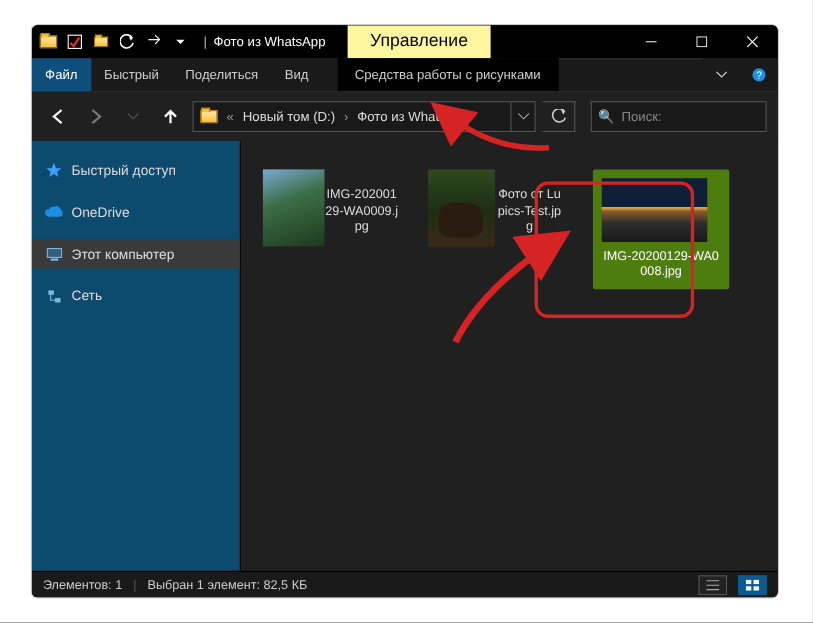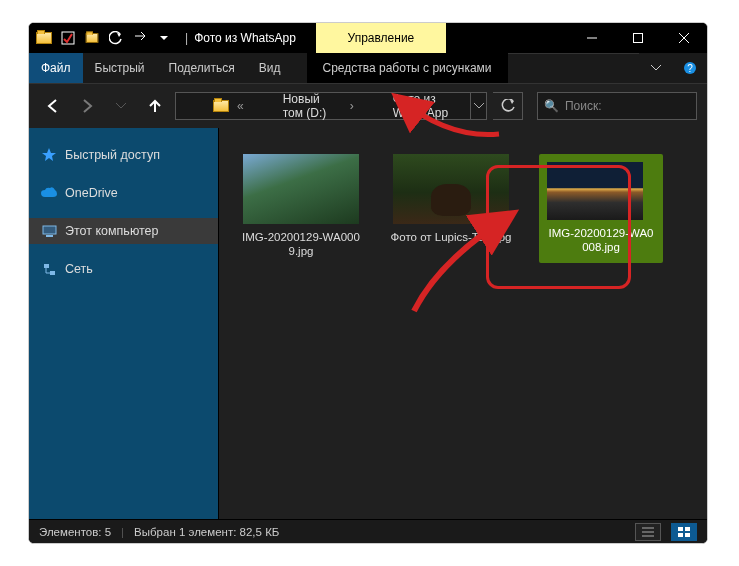--- a/index.html
+++ b/index.html
@@ -8,57 +8,57 @@
   .window { position: absolute; inset: 0; background: #1a1a1a; display: flex; flex-direction: column; }
 
   
   .titlebar { height: 30px; background: #000; display: flex; align-items: stretch; color: #fff; font-size: 12px; }
   .titlebar .qat { display: flex; align-items: center; padding-left: 4px; gap: 2px; }
   .qat-btn { width: 22px; height: 22px; display:flex;align-items:center;justify-content:center; }
   .folder-glyph { width: 16px; height: 12px; background: linear-gradient(#ffe9a6,#f5c13d); border:1px solid #b4830c; position: relative; }
   .folder-glyph::before{content:"";position:absolute;top:-3px;left:0;width:6px;height:3px;background:#f5c13d;border:1px solid #b4830c;border-bottom:none;}
   .titlebar .title-text { display:flex; align-items:center; padding: 0 10px; gap:6px;}
   .titlebar .spacer { flex:1; }
-  .ribbon-context { display:flex; align-items:center; justify-content:center; background: #fff79f; color:#000; font-size:12px; width:130px; margin-left: 10px;}
+  .ribbon-context { display:flex; align-items:center; justify-content:center; background: #fff79f; color:#000; font-size:16px; width:130px; margin-left: 10px;}
   .winctrl { width: 46px; display:flex;align-items:center;justify-content:center;}
   .winctrl svg { stroke:#fff; }
 
   
   .ribbon { height: 30px; background: #1a1a1a; display:flex; align-items: stretch; font-size:12px; color:#ccc;}
   .ribbon .tab { padding: 0 12px; display:flex;align-items:center; }
   .ribbon .tab.file { background:#0f4d7a; color:#fff; }
   .ribbon .context-tab { background:#000; color:#ccc; padding:0 16px; display:flex;align-items:center; margin-left: 14px;}
   .ribbon .spacer{flex:1;border-top:1px solid #333;}
   .ribbon .help{width:34px;display:flex;align-items:center;justify-content:center;}
   .ribbon .expand{width:34px;display:flex;align-items:center;justify-content:center;}
 
   .separator { height:1px; background:#333;}
 
   
   .addressrow { height: 44px; display:flex; align-items:center; padding:0 10px; background:#202020; gap:6px;}
   .nav-btn { width:28px; height:28px; display:flex;align-items:center;justify-content:center; }
   .nav-btn.disabled svg { opacity:.4;}
   .addrbar { flex:1; height:28px; border:1px solid #555; background:#191919; display:flex; align-items:center; font-size:12px; color:#ddd; }
-  .addrbar .seg { padding:0 6px; display:flex;align-items:center; gap:6px; height: 100%; margin-left: 31px;}
+  .addrbar .seg { padding:0 6px; display:flex;align-items:center; gap:6px; height: 100%;}
   .addrbar .sep { color:#999; padding:0 2px;}
   .addrbar .filler{flex:1;}
   .addrbar .drop{ width:22px; display:flex;align-items:center;justify-content:center;border-left:1px solid #555;height:100%;}
   .refresh-btn{width:30px;height:28px;border:1px solid #555;border-left:none;display:flex;align-items:center;justify-content:center;}
   .searchbox{width:160px;height:28px;border:1px solid #555;background:#191919;display:flex;align-items:center;padding:0 6px;color:#888;font-size:12px;gap:6px;margin-left:8px;}
 
   
   .body { flex:1; display:flex; background:#202020; }
   .sidebar { width:190px; background:#0c4a6e; border-right:1px solid #000; padding-top:14px; font-size:12.5px; color:#ddd;}
   .side-item { display:flex; align-items:center; padding:5px 12px; gap:8px;}
   .side-item.selected { background:#3a3a3a;}
   .side-icon { width:16px; height:16px; display:flex;align-items:center;justify-content:center;}
   .side-gap{height:12px;}
   .content { flex:1; background:#202020; padding:26px 20px; display:flex; gap:26px; align-items:flex-start;}
 
-  .file-item { width:124px; display:flex; flex-direction:column; align-items:center; font-size:11.5px; color:#ddd; text-align:center; }
+  .file-item { width:124px; display:flex; align-items:center; font-size:11.5px; color:#ddd; text-align:center; }
   .thumb { width:116px; height:70px; margin-bottom:6px; position:relative; display:flex;align-items:center;justify-content:center;}
   .thumb.river { background: linear-gradient(160deg,#7aa9d4 0%, #3c6e46 40%, #1d3a1f 100%);}
   .thumb.bear  { background: linear-gradient(180deg,#2e4a1e 0%, #1d2e14 55%, #3b2817 100%); }
   .thumb.bear::after{content:"";position:absolute;width:40px;height:32px;background:#2a1c10;border-radius:40% 40% 30% 30%;bottom:8px;}
   .thumb.road  { width:96px; height:58px; background: linear-gradient(180deg,#0f1f36 0%, #0f1f36 45%, #e6b24a 46%, #8c5a28 52%, #2e2e2e 70%, #1a1a1a 100%); }
   .file-item.selected .thumb-wrap{ background:#4d7c0f; padding:8px; border-radius:2px;}
   .file-item.selected .cap{color:#fff;}
 
   .highlight-ring{position:absolute; border:3px solid #d62424; border-radius:12px; pointer-events:none;}
   .ring-file{ left:457px; top:142px; width:145px; height:124px; }
@@ -259,21 +259,21 @@
       <div class="file-item selected">
         <div class="thumb-wrap">
               <div class="thumb road"></div>
         <div class="cap">IMG-20200129-WA0008.jpg</div>
             </div>
       </div>
     </div>
   </div>
 
   <div class="status">
-    <span>Элементов: 5</span>
+    <span>Элементов: 1</span>
     <span style="color:#555">|</span>
     <span>Выбран 1 элемент: 82,5 КБ</span>
     <div class="spacer"></div>
     <div class="view-btn">
           <svg width="12" height="10">
             <path d="M0 1 H12 M0 5 H12 M0 9 H12" stroke="#aaa"></path>
           </svg>
         </div>
     <div class="view-btn active">
           <svg width="12" height="10">

